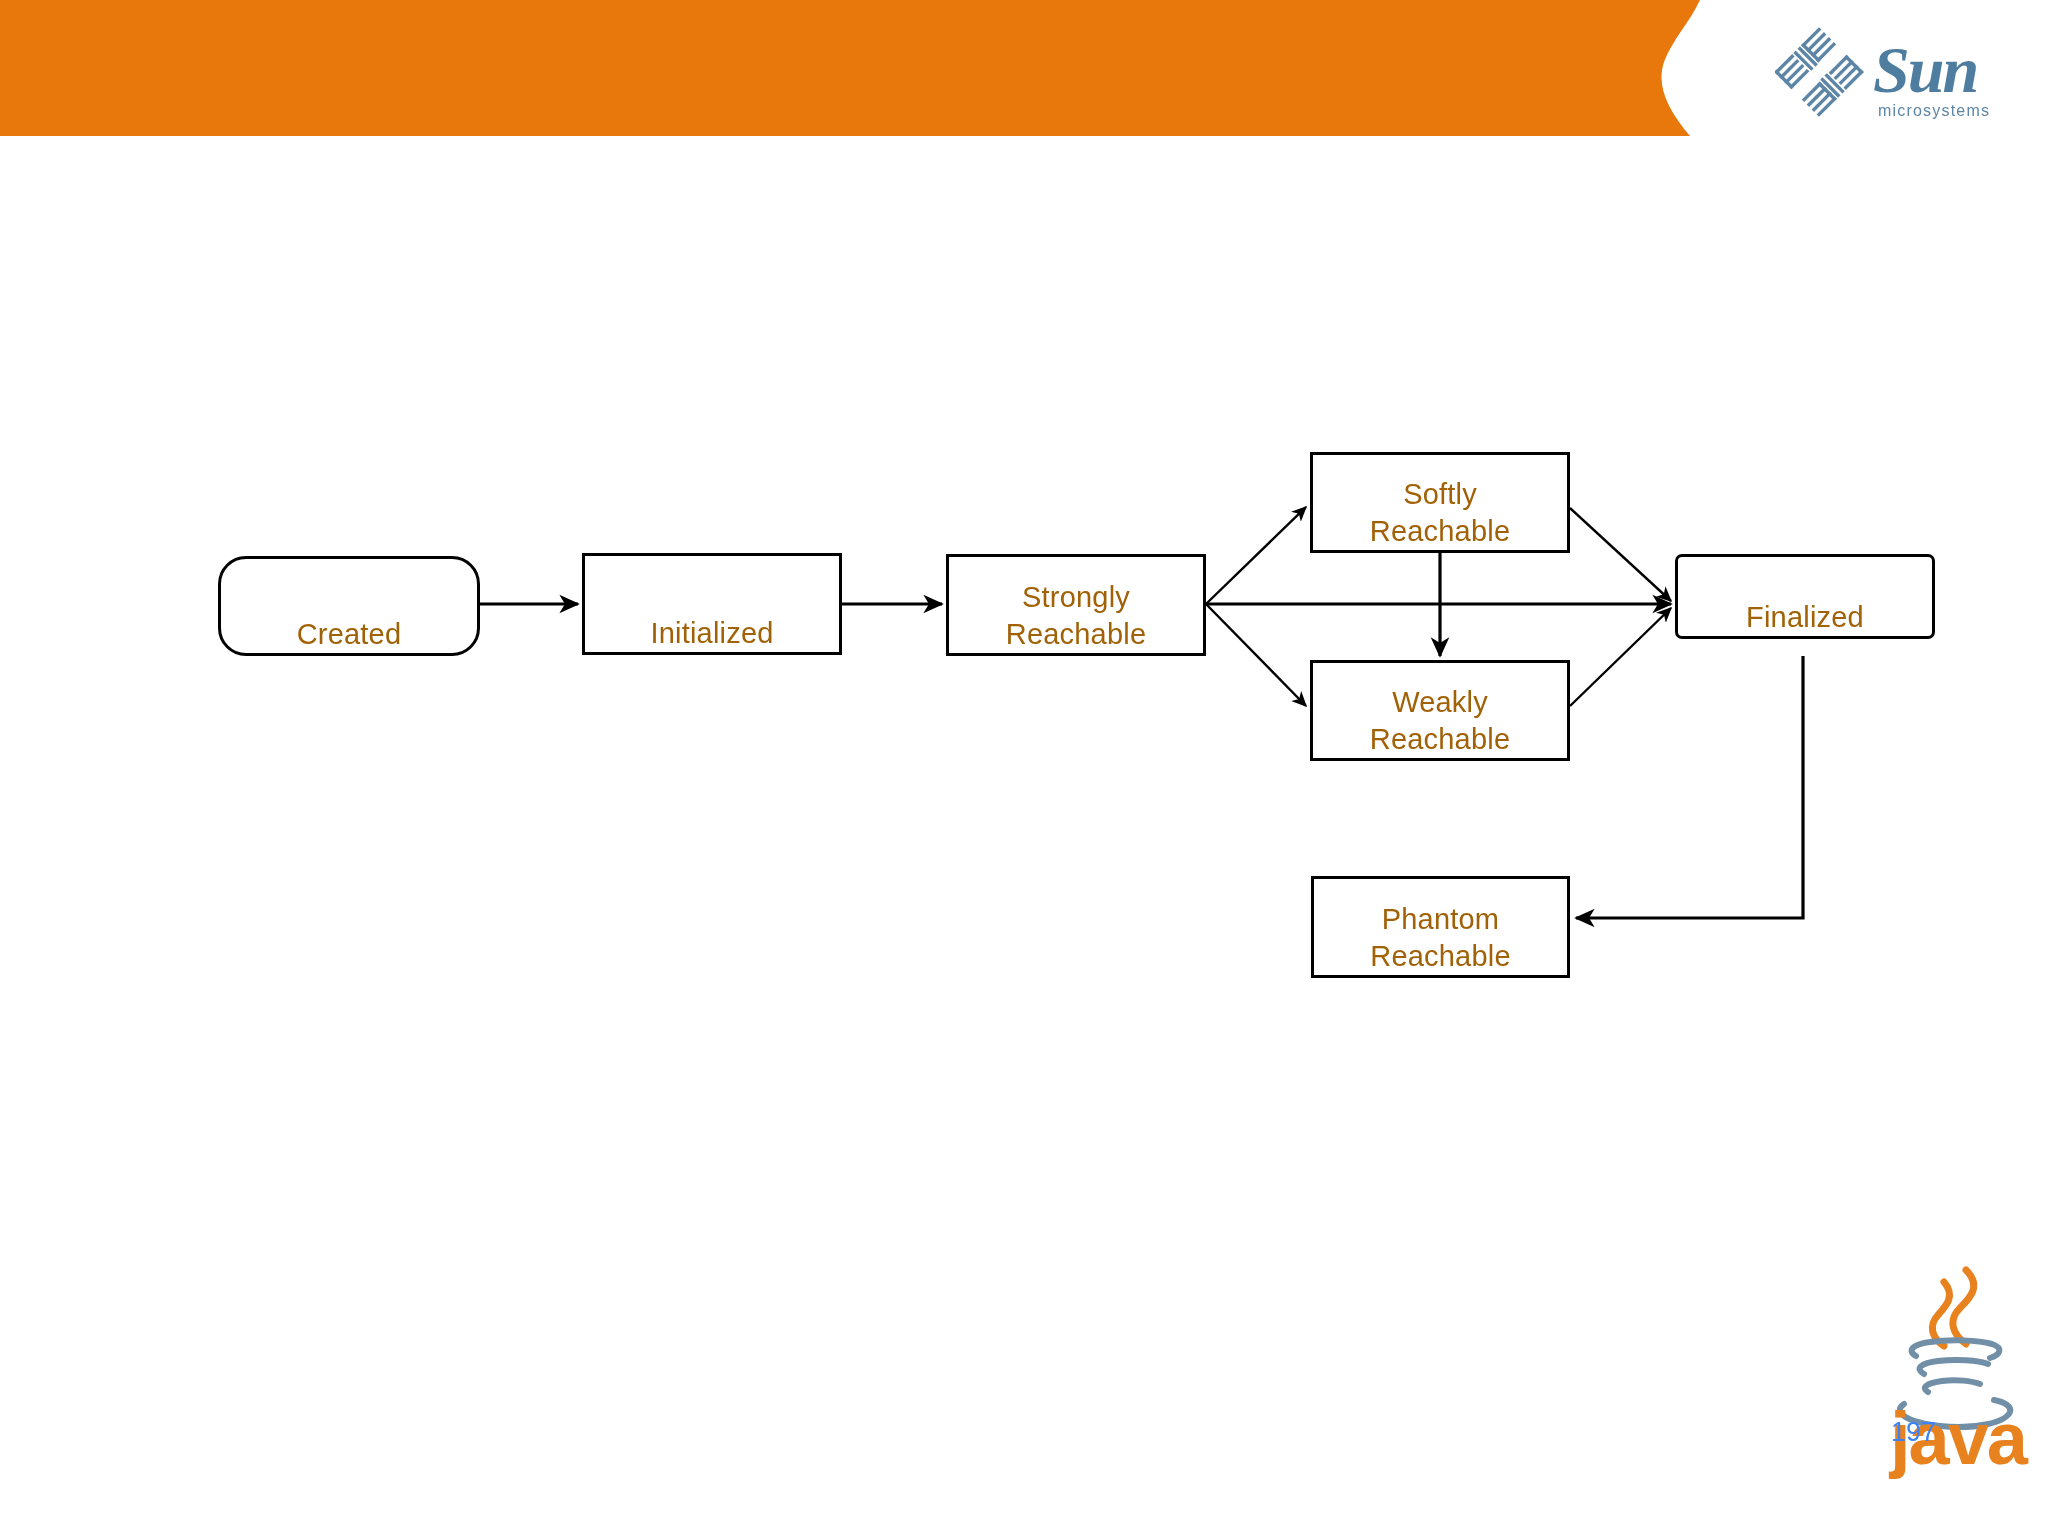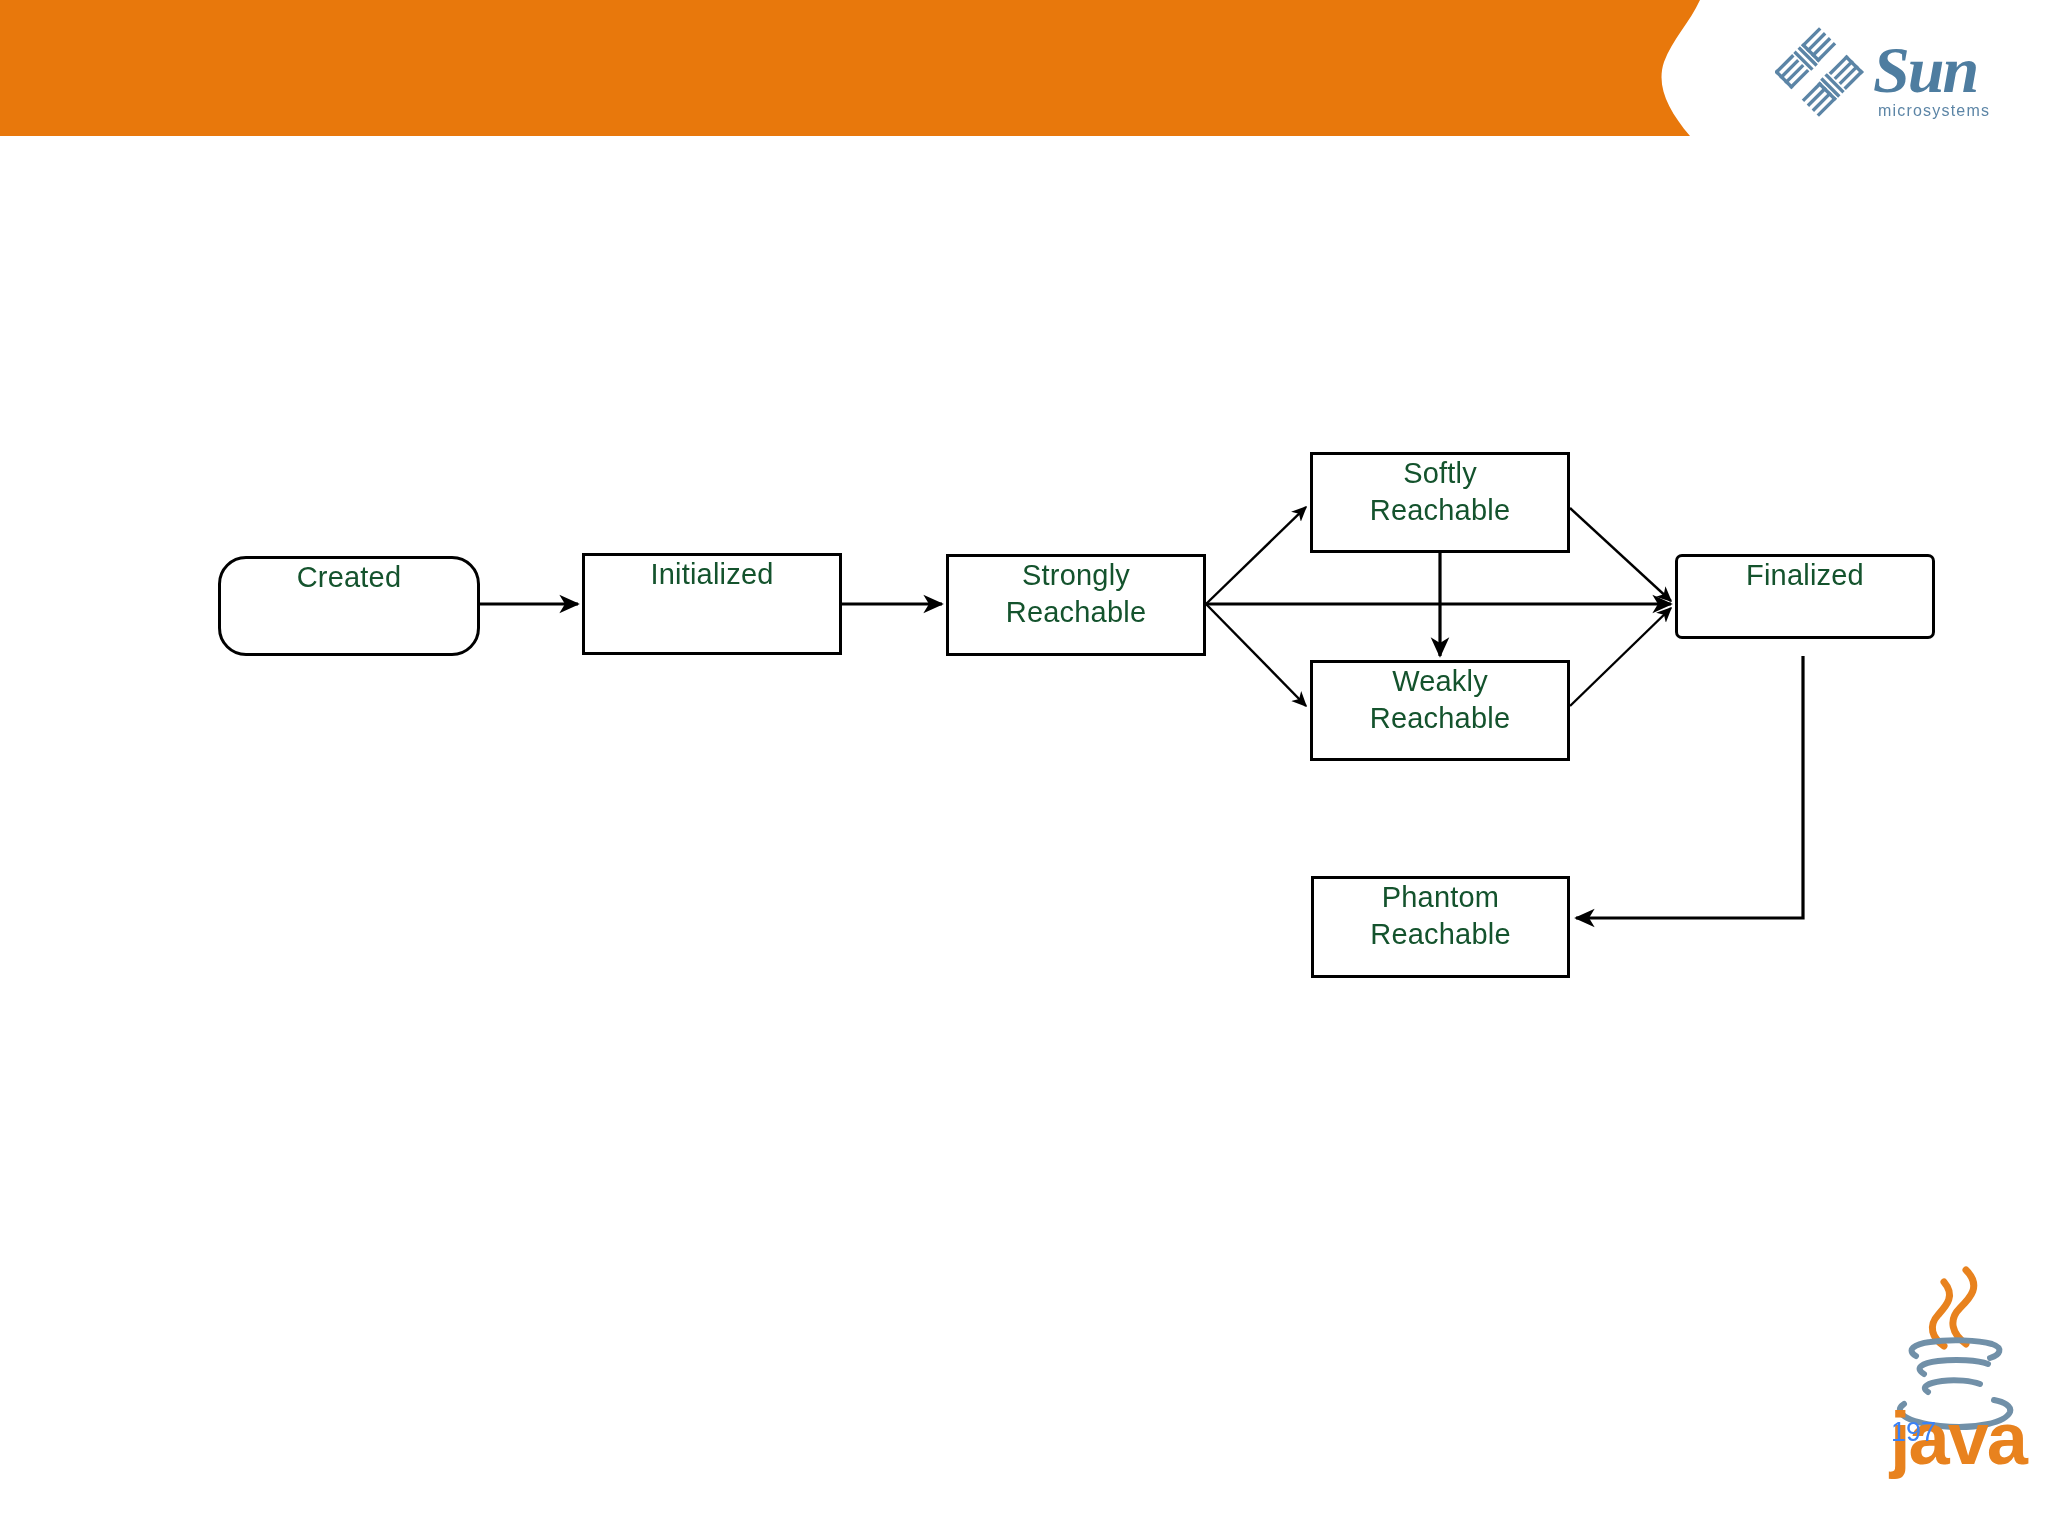--- a/index.html
+++ b/index.html
@@ -42,24 +42,24 @@
     height: 1536px;
     pointer-events: none;
   }
 
   .state-box {
     position: absolute;
     box-sizing: border-box;
     border: 3px solid #000000;
     background: #ffffff;
     display: flex;
-    align-items: flex-start;
+    align-items: flex-end;
     justify-content: center;
     text-align: center;
-    color: #14532d;
+    color: #a16207;
     font-family: "Liberation Sans", sans-serif;
     font-size: 29px;
     line-height: 1.28;
     letter-spacing: 0.2px;
   }
   .state-box .label-line { display: block; }
 
   
   #box-created      { left: 218px;  top: 556px; width: 262px; height: 100px; border-radius: 28px; }
   #box-initialized  { left: 582px;  top: 553px; width: 260px; height: 102px; }

